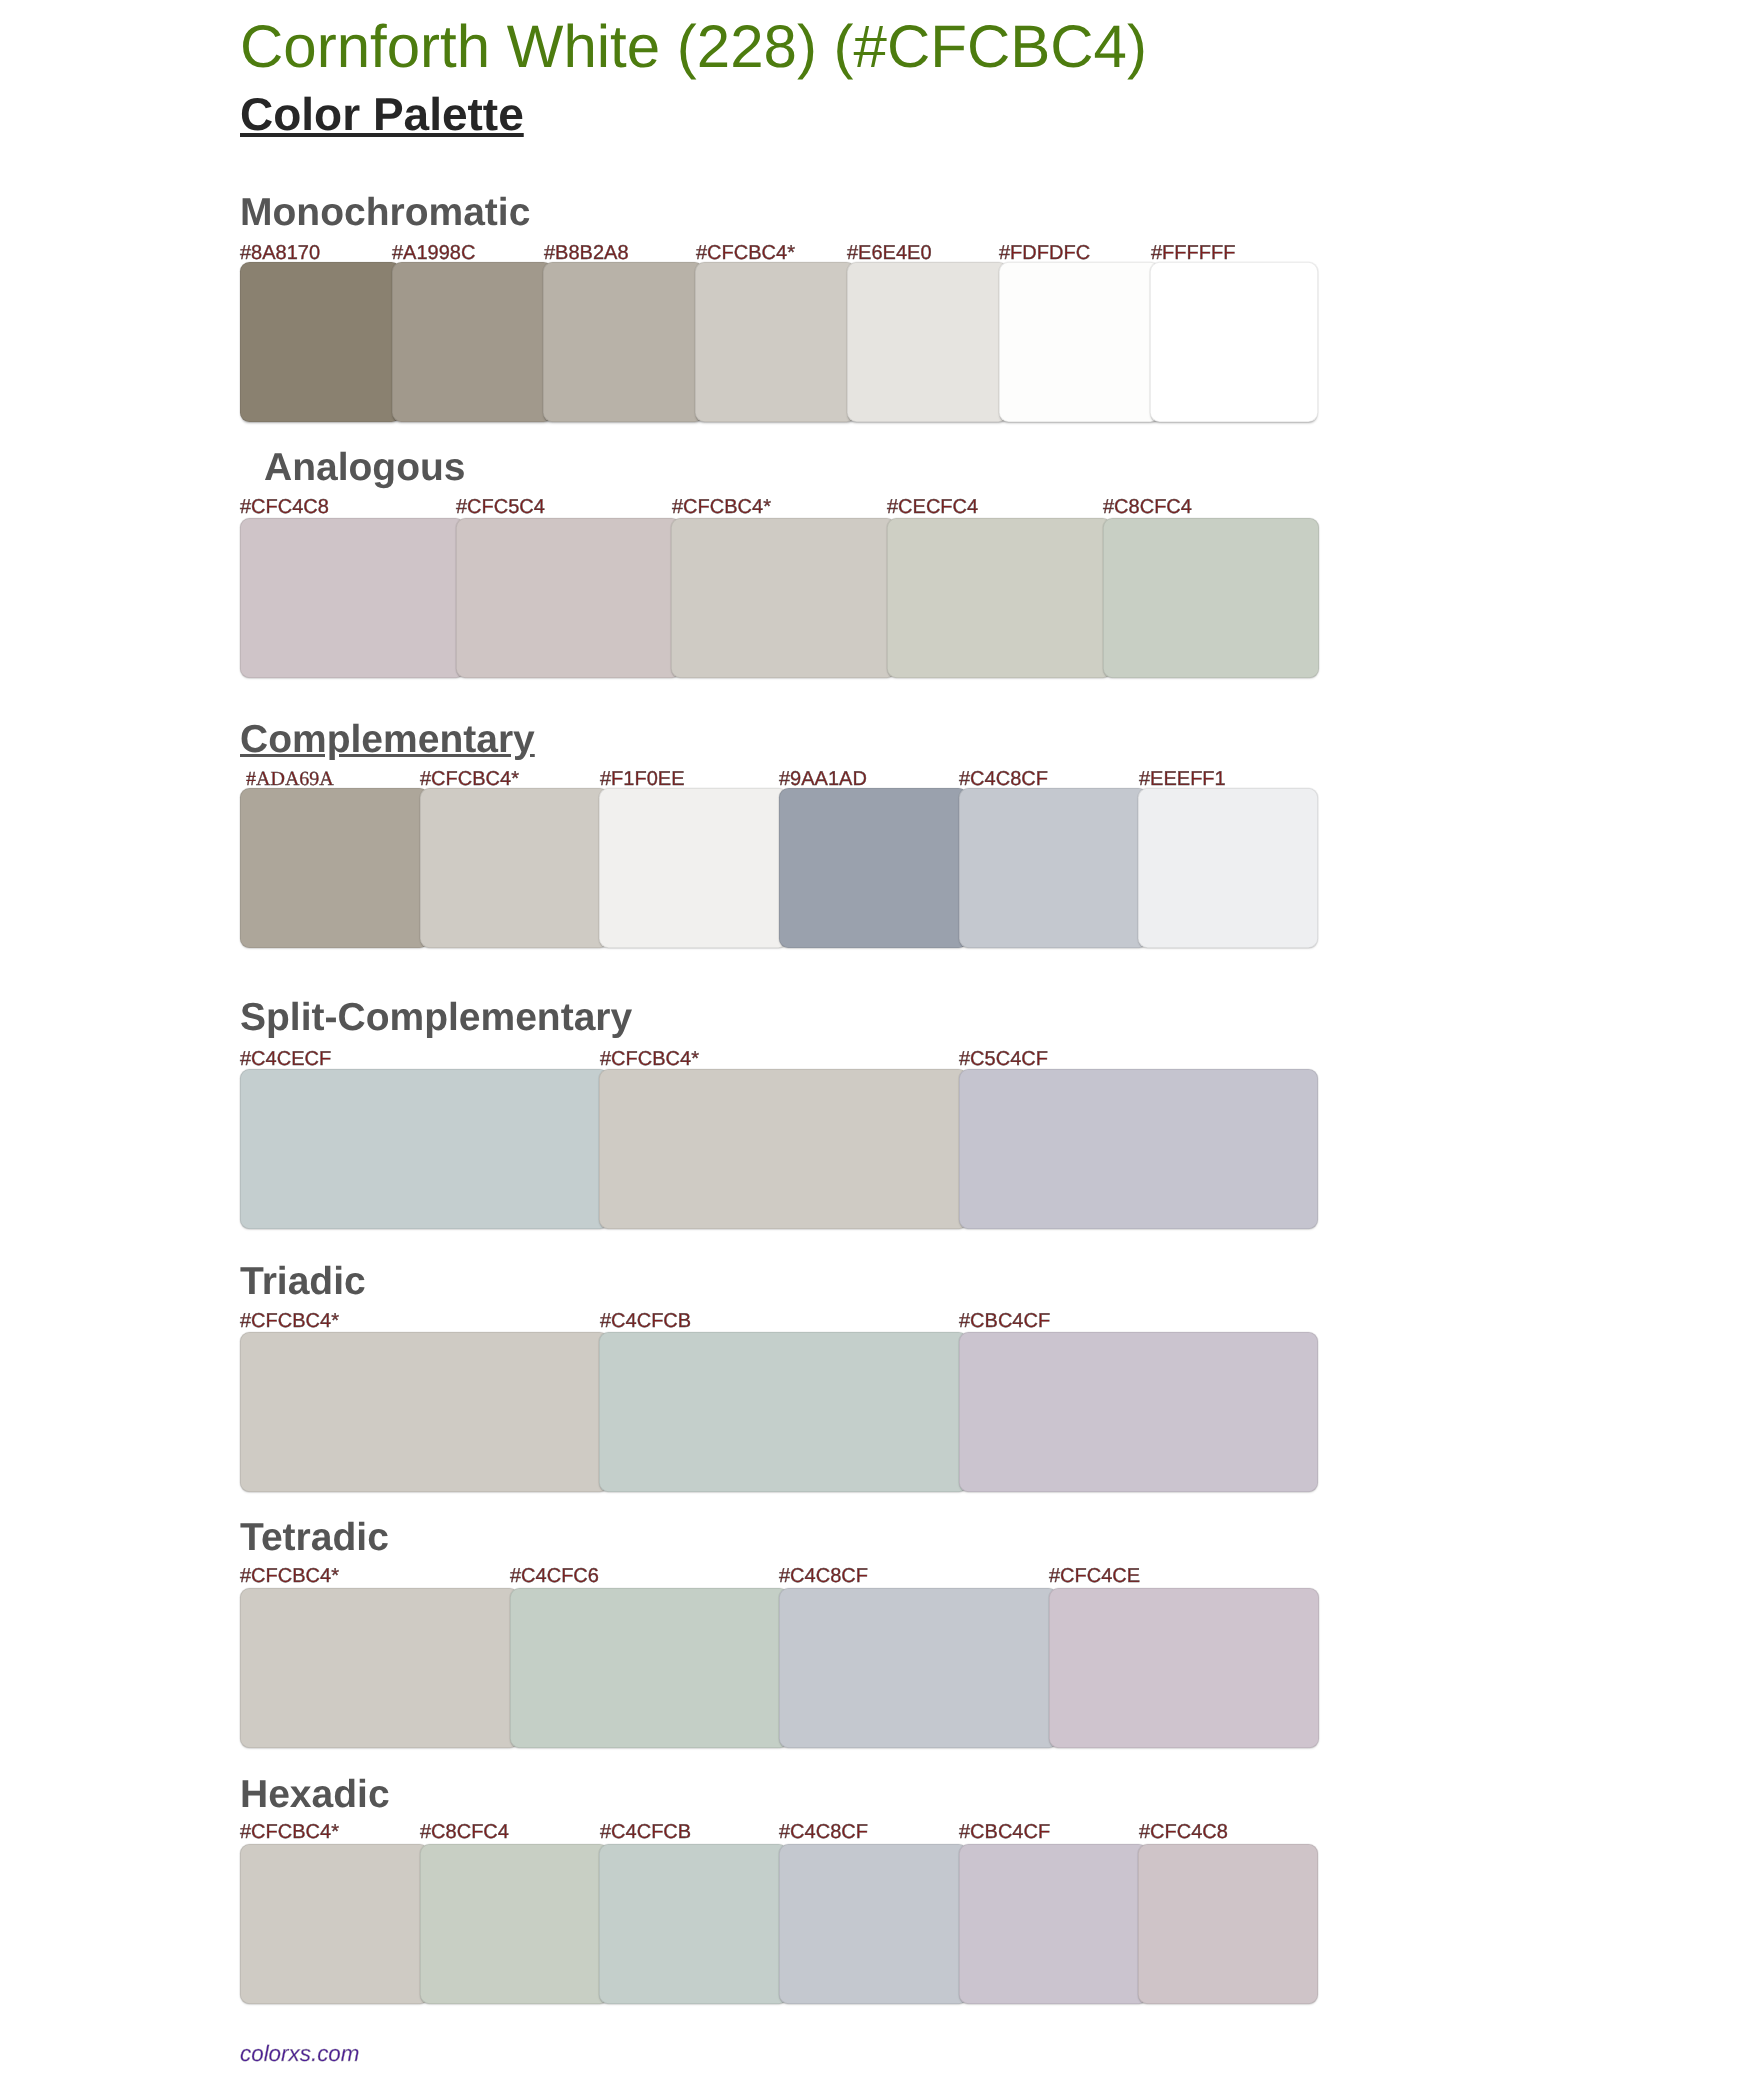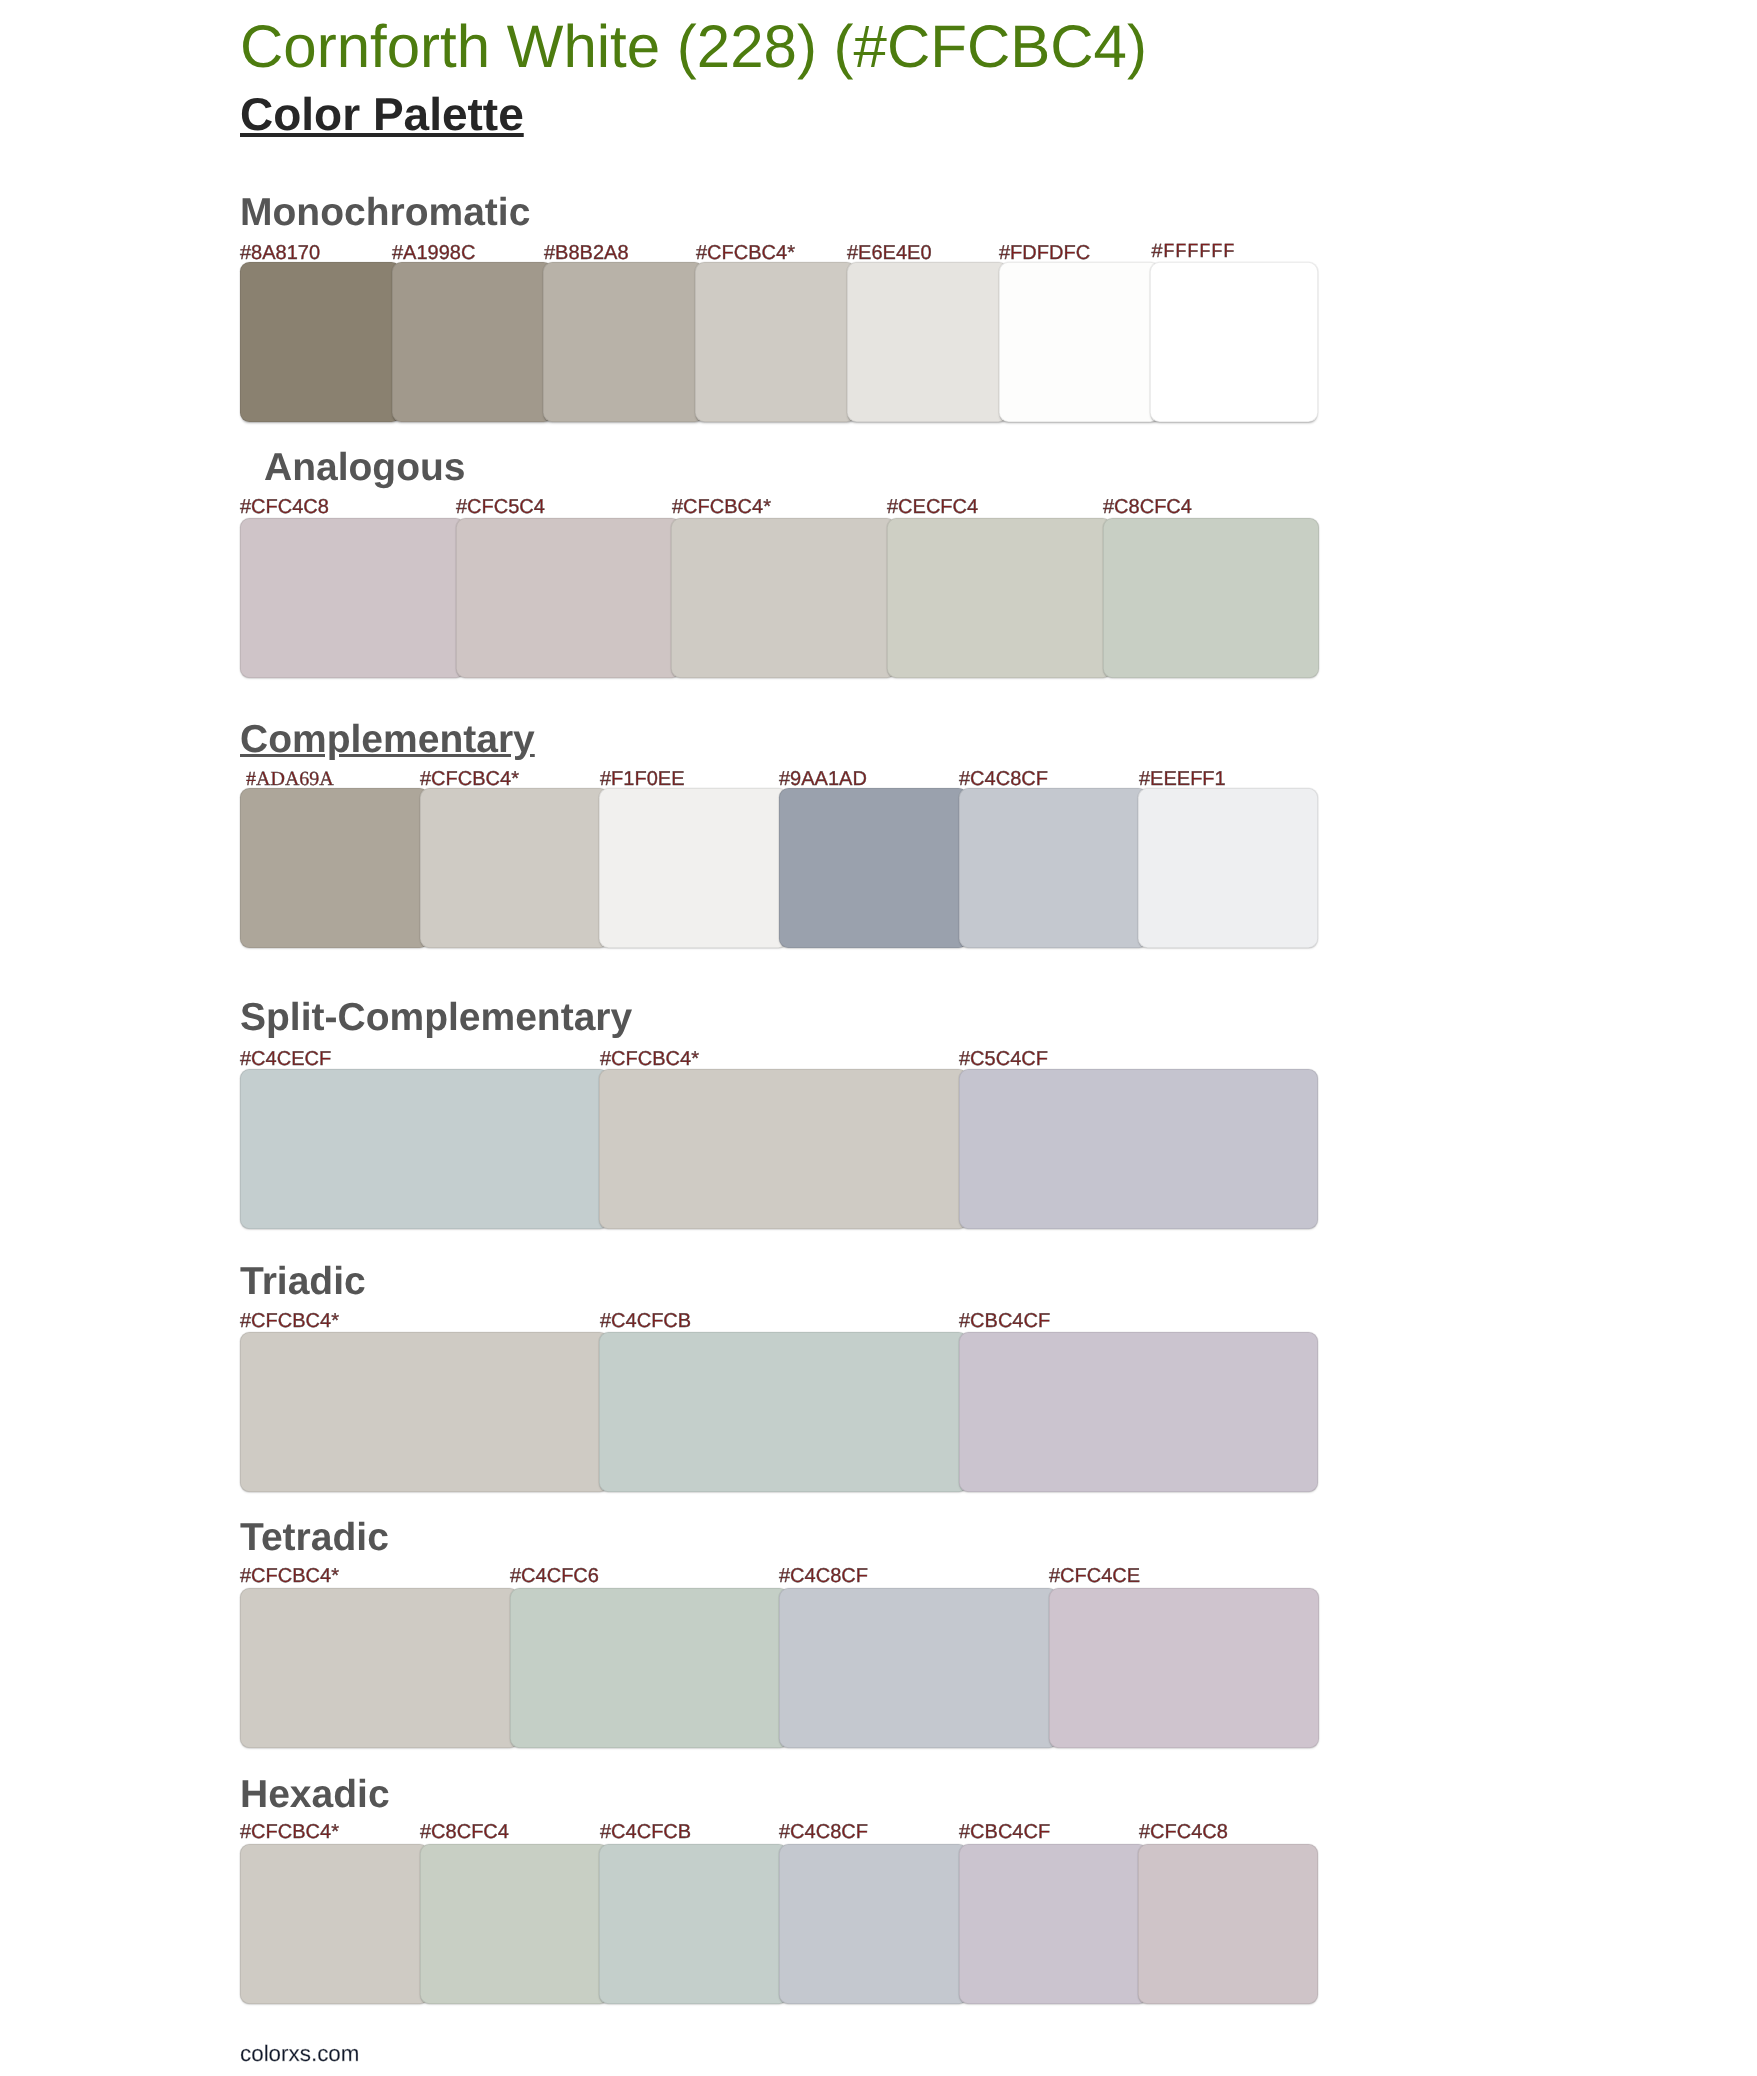--- a/index.html
+++ b/index.html
@@ -24,37 +24,37 @@
   .sw-label{position:absolute;margin:0;padding:0;
             font-size:20px;line-height:20px;font-weight:400;
             color:#7f1d1d;white-space:nowrap;-webkit-text-stroke:0.4px #4b4b4b;}
 
   .sw-row{position:absolute;left:240px;width:1078px;height:160px;}
   .sw{position:absolute;top:0;height:160px;border-radius:9.6px;
       box-shadow:inset 0 0 0 0.8px rgba(0,0,0,0.09), 0 0 0 0.8px rgba(0,0,0,0.05), 0 1.6px 2.4px -1.6px rgba(0,0,0,0.30);}
 
   .site-footer{position:absolute;left:240px;margin:0;padding:0;
                font-size:22.4px;line-height:22.4px;
-               color:#0f172a;white-space:nowrap;-webkit-text-stroke:0.3px #a8a8a8;}
+               color:#4c1d95;white-space:nowrap;font-style:italic;-webkit-text-stroke:0.3px #a8a8a8;}
 </style>
 </head>
 <body>
 
 <div class="page">
   <h1 class="page-title" style="top: 22.4px;">Cornforth White (228) (#CFCBC4)</h1>
   <h2 class="page-subtitle" style="top: 91px; text-decoration: underline;">Color Palette</h2>
   <div id="sections">
       <div class="sec-title" style="top: 193px;">Monochromatic</div>
       <div class="sw-label" style="left: 240px; top: 243px;">#8A8170</div>
       <div class="sw-label" style="left: 392px; top: 243px;">#A1998C</div>
       <div class="sw-label" style="left: 544px; top: 243px;">#B8B2A8</div>
       <div class="sw-label" style="left: 696px; top: 243px;">#CFCBC4*</div>
       <div class="sw-label" style="left: 847px; top: 243px;">#E6E4E0</div>
       <div class="sw-label" style="left: 999px; top: 243px;">#FDFDFC</div>
-      <div class="sw-label" style="left: 1151px; top: 243px; font-family: Liberation Mono, monospace;">#FFFFFF</div>
+      <div class="sw-label" style="left: 1151px; top: 243px;">#FFFFFF</div>
       <div class="sw-row" style="top: 262px;">
         <div class="sw" title="#8A8170" style="left: 0px; width: 161px; background: rgb(138, 129, 112); z-index: 1;"></div>
         <div class="sw" title="#A1998C" style="left: 152px; width: 161px; background: rgb(161, 153, 140); z-index: 2;"></div>
         <div class="sw" title="#B8B2A8" style="left: 303px; width: 161px; background: rgb(184, 178, 168); z-index: 3;"></div>
         <div class="sw" title="#CFCBC4*" style="left: 455px; width: 161px; background: rgb(207, 203, 196); z-index: 4;"></div>
         <div class="sw" title="#E6E4E0" style="left: 607px; width: 161px; background: rgb(230, 228, 224); z-index: 5;"></div>
         <div class="sw" title="#FDFDFC" style="left: 759px; width: 161px; background: rgb(253, 253, 252); z-index: 6;"></div>
         <div class="sw" title="#FFFFFF" style="left: 910px; width: 168px; background: rgb(255, 255, 255); z-index: 7;"></div>
       </div>
       <div class="sec-title" style="top: 448px; margin-left: 24px;">Analogous</div>

